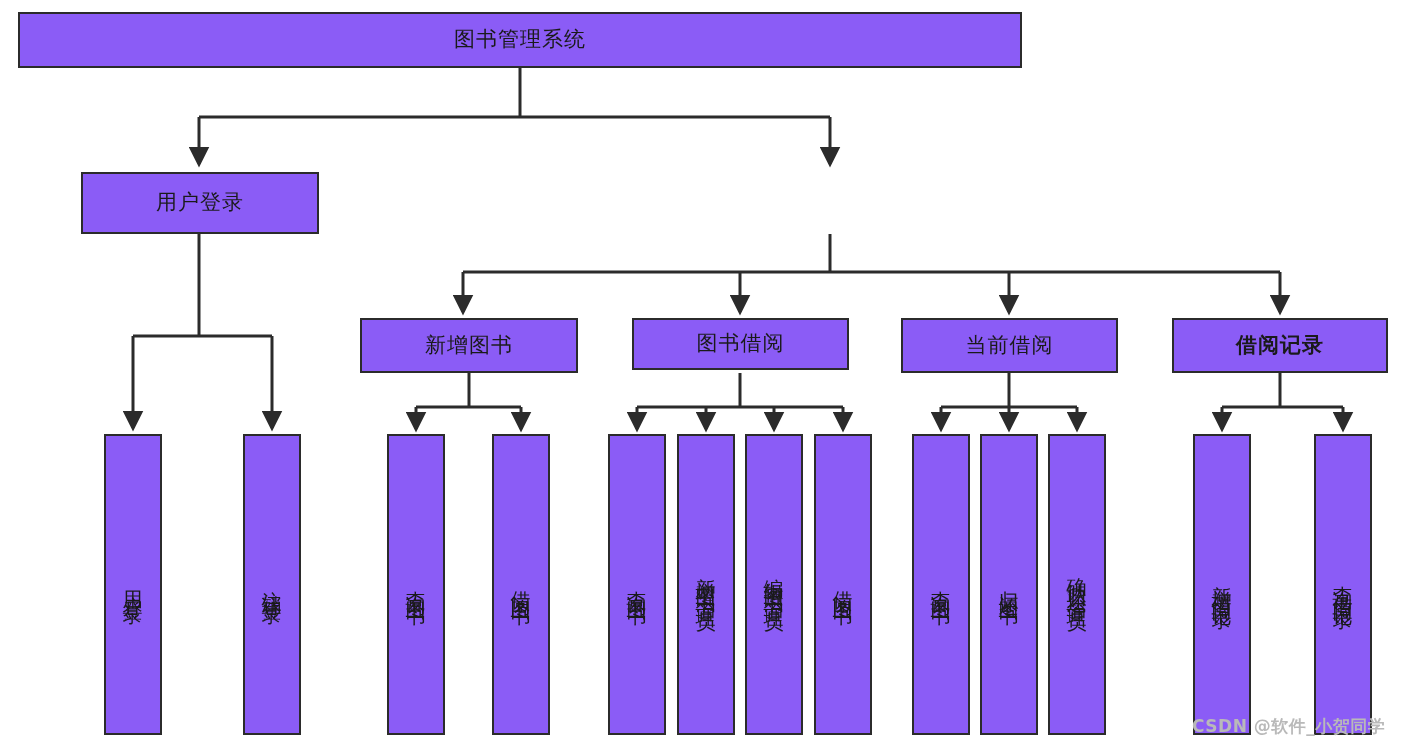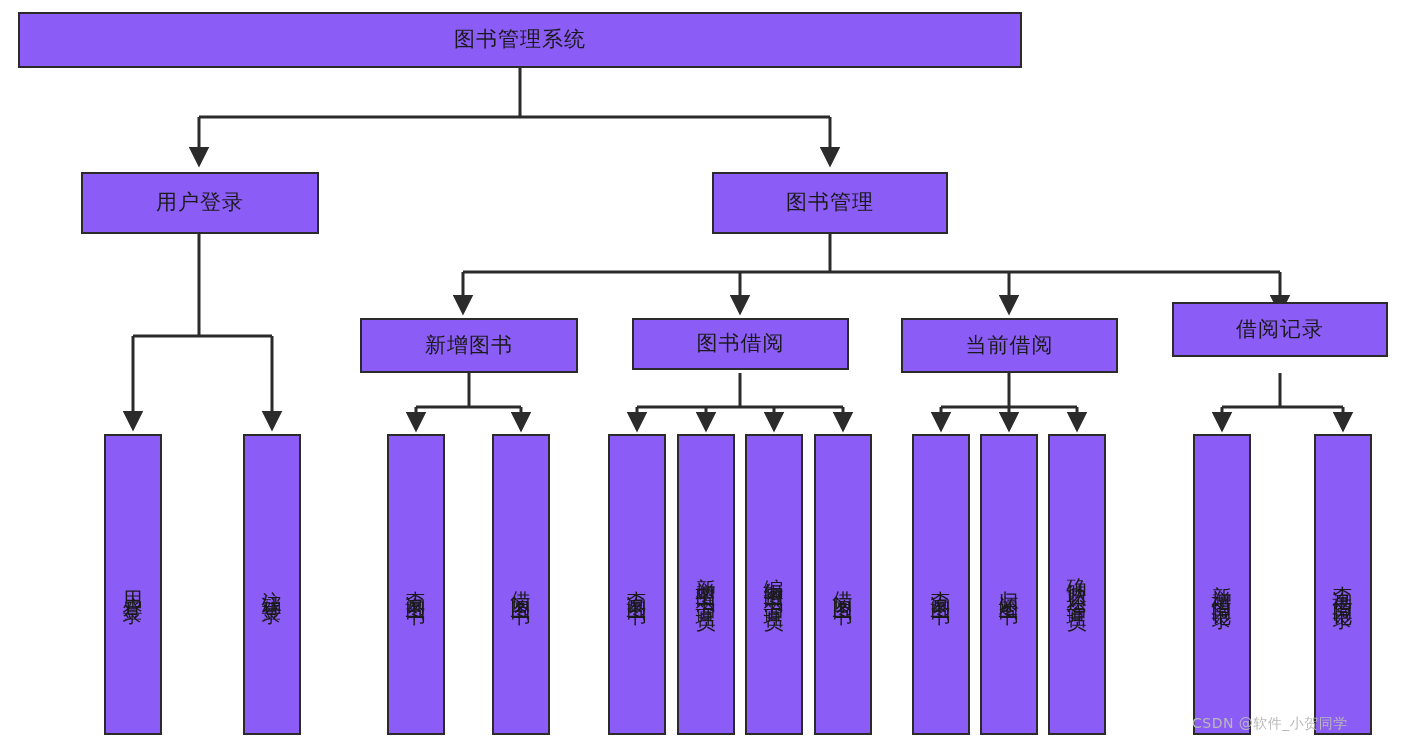--- a/index.html
+++ b/index.html
@@ -56,24 +56,25 @@
     writing-mode: vertical-rl;
     text-orientation: upright;
     -webkit-writing-mode: vertical-rl;
     letter-spacing: 5px;
     line-height: 1;
     white-space: nowrap;
     display: block;
   }
   .watermark {
     position: absolute;
-    font-size: 14px;
+    font-size: 17px;
     color: #b9b9b9;
     white-space: nowrap;
     letter-spacing: 0.5px;
+    font-weight: bold;
   }
 </style>
 </head>
 <body>
 
 <div id="canvas">
 
   <svg id="edges" viewBox="0 0 1405 747">
     <defs>
       <marker id="arrow" viewBox="0 0 12 12" refX="10" refY="6" markerWidth="7" markerHeight="7" orient="auto-start-reverse">
@@ -124,34 +125,31 @@
     </g>
   </svg>
 
   <div class="node node-h node-root" style="left:18px; top:12px; width:1004px; height:56px;">
     <span>图书管理系统</span>
   </div>
 
   <div class="node node-h" style="left:81px; top:172px; width:238px; height:62px;">
     <span>用户登录</span>
   </div>
-  <div class="node node-h" style="left:712px; top:172px; width:236px; height:62px;">
-    <span>图书管理</span>
-  </div>
 
   <div class="node node-h" style="left:360px; top:318px; width:218px; height:55px;">
     <span>新增图书</span>
   </div>
   <div class="node node-h" style="left:632px; top:318px; width:217px; height:52px;">
     <span>图书借阅</span>
   </div>
   <div class="node node-h" style="left:901px; top:318px; width:217px; height:55px;">
     <span>当前借阅</span>
   </div>
-  <div class="node node-h" style="left:1172px; top:302px; width:216px; height:55px;">
+  <div class="node node-h" style="left:1172px; top:318px; width:216px; height:55px;font-weight:bold;">
     <span>借阅记录</span>
   </div>
 
   <div class="node node-leaf" style="left:104px; top:434px; width:58px; height:301px;">
     <span class="vtext">用户登录</span>
   </div>
   <div class="node node-leaf" style="left:243px; top:434px; width:58px; height:301px;">
     <span class="vtext">注销登录</span>
   </div>
 

